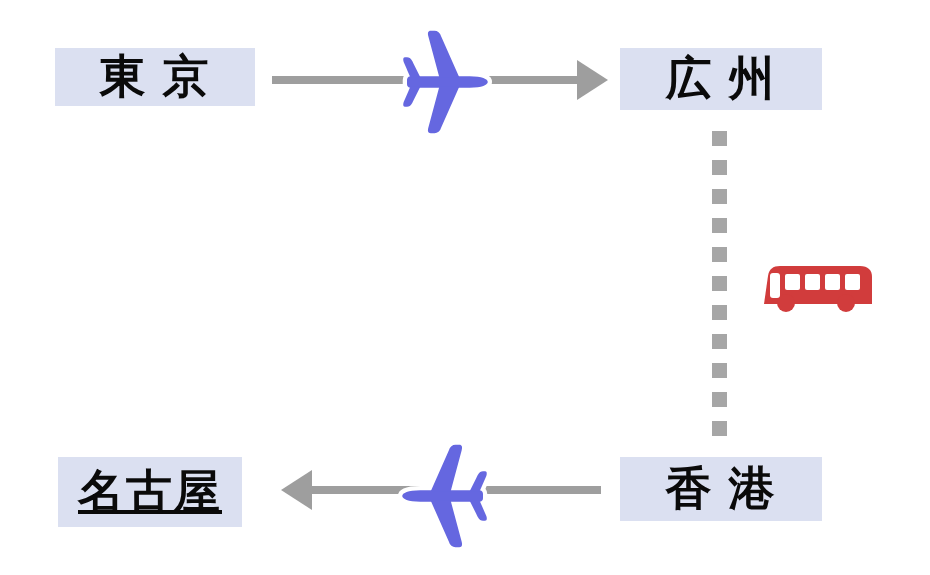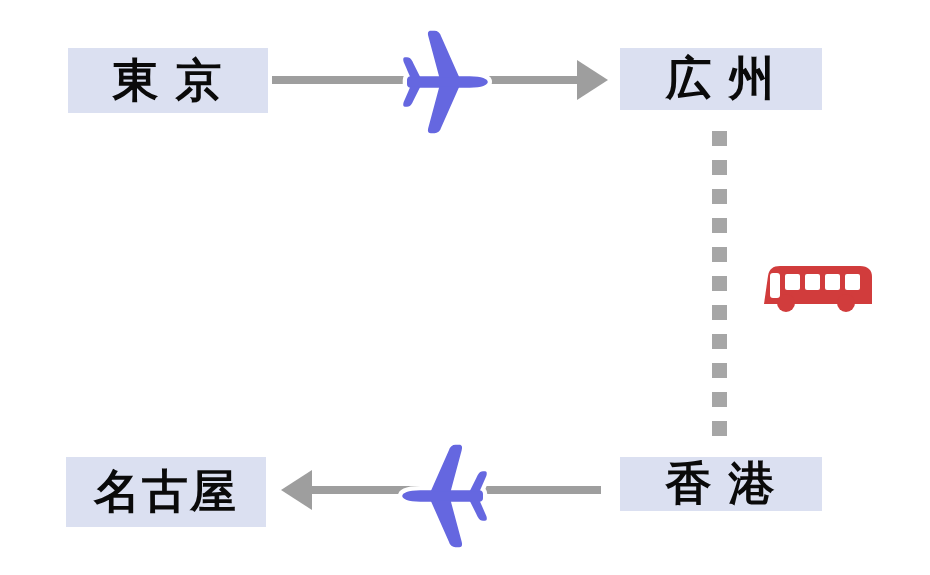--- a/index.html
+++ b/index.html
@@ -11,24 +11,24 @@
     overflow:hidden;
   }
   .node{
     position:absolute;
     background:var(--node-bg,#dbe0f1);
     display:flex;align-items:center;justify-content:center;
     font-weight:bold;font-size:46px;letter-spacing:2px;
     color:var(--text,#0a0a0a);
     white-space:pre;
   }
-  .node-tokyo{left:68px;top:48px;width:200px;height:65px;}
+  .node-tokyo{left:55px;top:48px;width:200px;height:58px;}
   .node-guangzhou{left:620px;top:48px;width:202px;height:62px;}
-  .node-nagoya{left:66px;top:457px;width:200px;height:70px;}
-  .node-hongkong{left:620px;top:457px;width:202px;height:54px;}
+  .node-nagoya{left:58px;top:457px;width:184px;height:70px;text-decoration:underline;}
+  .node-hongkong{left:620px;top:457px;width:202px;height:64px;}
 
   .shaft{position:absolute;background:var(--arrow,#9e9e9e);}
   .shaft-top{left:272px;top:76px;width:308px;height:8px;}
   .shaft-bottom{left:309px;top:486px;width:292px;height:8px;}
 
   .head{position:absolute;width:0;height:0;}
   .head-right{
     left:577px;top:60px;
     border-top:20px solid transparent;
     border-bottom:20px solid transparent;

